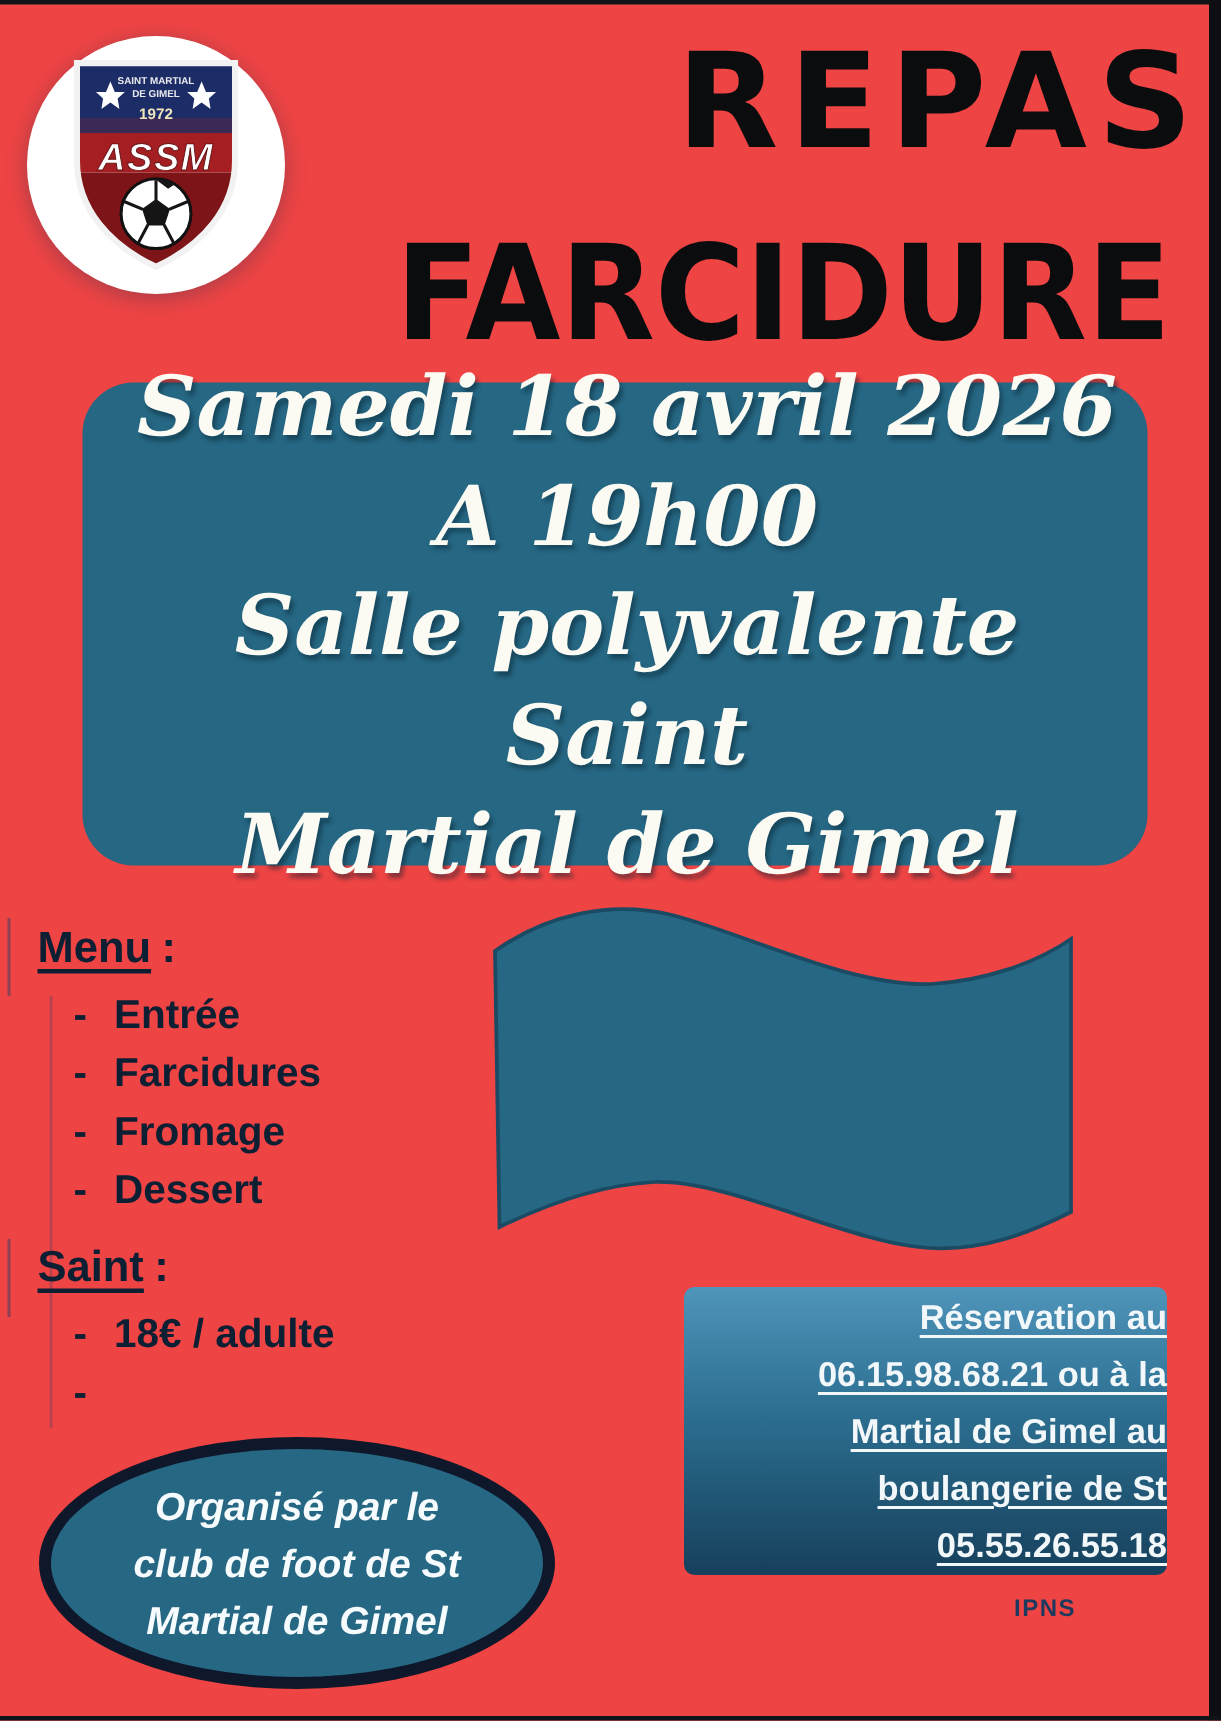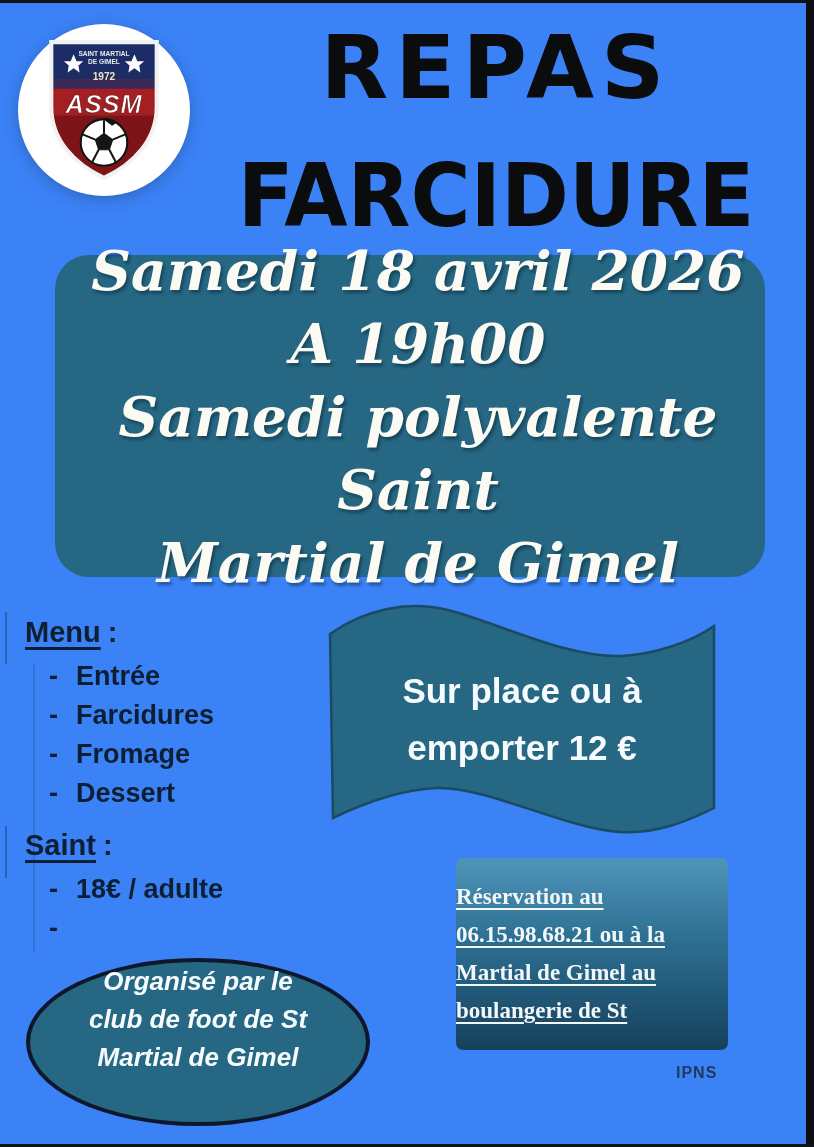--- a/index.html
+++ b/index.html
@@ -1,36 +1,36 @@
 <!DOCTYPE html>
 <html><head>
 <meta charset="utf-8">
 <style>
   html,body{margin:0;padding:0;background:#333;}
   #poster{
     position:relative;width:814px;height:1147px;overflow:hidden;
-    background:#3b82f6;font-family:"Liberation Sans",sans-serif;
+    background:#ef4444;font-family:"Liberation Sans",sans-serif;
   }
   
   .edge{position:absolute;background:#101418;}
   .edge.top{left:0;top:0;width:814px;height:3px;}
   .edge.bottom{left:0;top:1144px;width:814px;height:3px;}
   .edge.right{left:806px;top:0;width:8px;height:1147px;background:#0c0e11;}
   .artifact{position:absolute;width:2px;background:rgba(25,60,105,.45);}
 
   
   .logo-circle{
     position:absolute;left:18px;top:24px;width:172px;height:172px;border-radius:50%;
     background:#ffffff;box-shadow:0 3px 14px rgba(30,50,80,.35);
     display:flex;align-items:center;justify-content:center;
   }
 
   
   .title{
-    position:absolute;left:190px;top:24px;width:612px;text-align:center;
+    position:absolute;left:190px;top:24px;width:612px;text-align:right;
     font-family:"DejaVu Sans",sans-serif;font-weight:bold;color:#0b0c0e;line-height:1;
   }
   .title .l1{font-size:88px;letter-spacing:7px;}
   .title .l2{font-size:88px;letter-spacing:0;margin-top:40px;transform:scaleX(.93);transform-origin:50% 50%;}
 
   
   .date-box{
     position:absolute;left:55px;top:255px;width:710px;height:322px;border-radius:34px;
     background:#266783;display:flex;flex-direction:column;justify-content:center;
     text-align:center;
@@ -54,34 +54,34 @@
   
   .wave{position:absolute;left:326px;top:600px;width:392px;height:240px;}
   .wave svg{position:absolute;left:0;top:0;}
   .wave .txt{
     position:absolute;left:0;top:62px;width:100%;text-align:center;
     color:#f6fbfd;font-weight:bold;font-size:35px;line-height:57px;
   }
 
   
   .resa-box{
-    position:absolute;left:456px;top:858px;width:272px;height:192px;border-radius:7px;
+    position:absolute;left:456px;top:858px;width:322px;height:192px;border-radius:7px;
     background:linear-gradient(180deg,#4f94ba 0%,#2d7092 42%,#16405c 100%);
-    display:flex;flex-direction:column;justify-content:center;text-align:left;font-family:Liberation Serif, serif;
+    display:flex;flex-direction:column;justify-content:center;text-align:right;
   }
   .resa-box .line{
     color:#f2f7fa;font-weight:bold;font-size:23px;line-height:38px;
     text-decoration:underline;text-decoration-thickness:2px;text-underline-offset:4px;
   }
 
   
   .org-ellipse{
     position:absolute;left:26px;top:958px;width:344px;height:168px;border-radius:50%;
-    background:#266783;border:4px solid #0f172a;box-sizing:border-box;
-    display:flex;flex-direction:column;text-align:center;
+    background:#266783;border:8px solid #0f172a;box-sizing:border-box;
+    display:flex;flex-direction:column;justify-content:center;text-align:center;
   }
   .org-ellipse .line{
     color:#f6fbfd;font-weight:bold;font-style:italic;font-size:26px;line-height:38px;
   }
 
   .ipns{position:absolute;left:676px;top:1064px;font-size:16px;font-weight:bold;color:#1d3a5e;letter-spacing:1px;}
 </style>
 </head>
 <body>
 
@@ -134,21 +134,21 @@
   </div>
 
   <div class="title">
     <div class="l1">REPAS</div>
     <div class="l2">FARCIDURE</div>
   </div>
 
   <div class="date-box">
     <div class="line">Samedi 18 avril 2026</div>
     <div class="line">A 19h00</div>
-    <div class="line">Samedi polyvalente Saint</div>
+    <div class="line">Salle polyvalente Saint</div>
     <div class="line">Martial de Gimel</div>
   </div>
 
   <div class="artifact" style="left:5px;top:612px;height:52px;"></div>
   <div class="artifact" style="left:33px;top:664px;height:288px;opacity:.55;"></div>
   <div class="artifact" style="left:5px;top:826px;height:52px;"></div>
 
   <div class="list-block" style="top:615px;">
     <div class="list-heading">
       <span class="word">Menu</span><span class="colon">:</span>
@@ -193,31 +193,28 @@
       <path d="M 4,34
                C 38,10 80,0 122,10
                C 170,22 240,58 295,56
                C 330,54 365,42 388,26
                L 388,208
                C 360,222 330,234 294,232
                C 240,229 160,186 110,188
                C 72,190 36,204 7,218
                Z" fill="#266783" stroke="#1b4a63" stroke-width="2.5"></path>
     </svg>
-    <div class="txt">
-      <div>Sur place ou à</div>
-      <div>emporter 12 €</div>
-    </div>
   </div>
 
   <div class="resa-box">
     <div class="line">Réservation au</div>
     <div class="line">06.15.98.68.21 ou à la</div>
     <div class="line">Martial de Gimel au</div>
     <div class="line">boulangerie de St</div>
+    <div class="line">05.55.26.55.18</div>
   </div>
 
   <div class="org-ellipse">
     <div class="line">Organisé par le</div>
     <div class="line">club de foot de St</div>
     <div class="line">Martial de Gimel</div>
   </div>
 
   <div class="ipns">IPNS</div>
 

